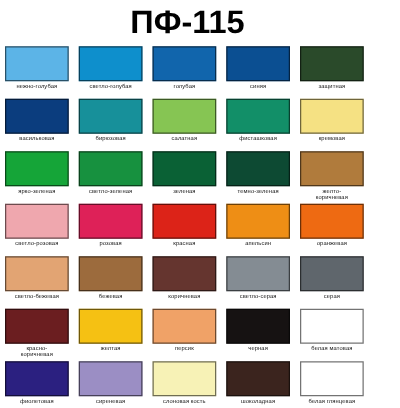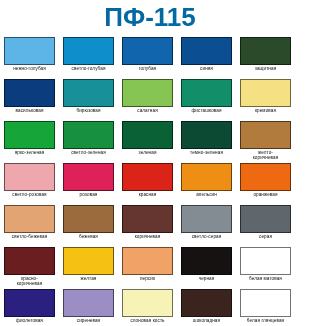--- a/index.html
+++ b/index.html
@@ -17,21 +17,21 @@
     position: relative;
     width: 300px;
     height: 326px;
     background: #ffffff;
   }
   #title {
     text-align: center;
     font-size: 26px;
     font-weight: bold;
     letter-spacing: 0px;
-    color: #0369a1;
+    color: #000000;
     line-height: 30px;
     padding-top: 2px;
     font-family: "Liberation Sans", sans-serif;
   }
   #palette {
     padding: 5px 4px 0 4px;
     display: flex;
     flex-direction: column;
     gap: 0px;
   }

